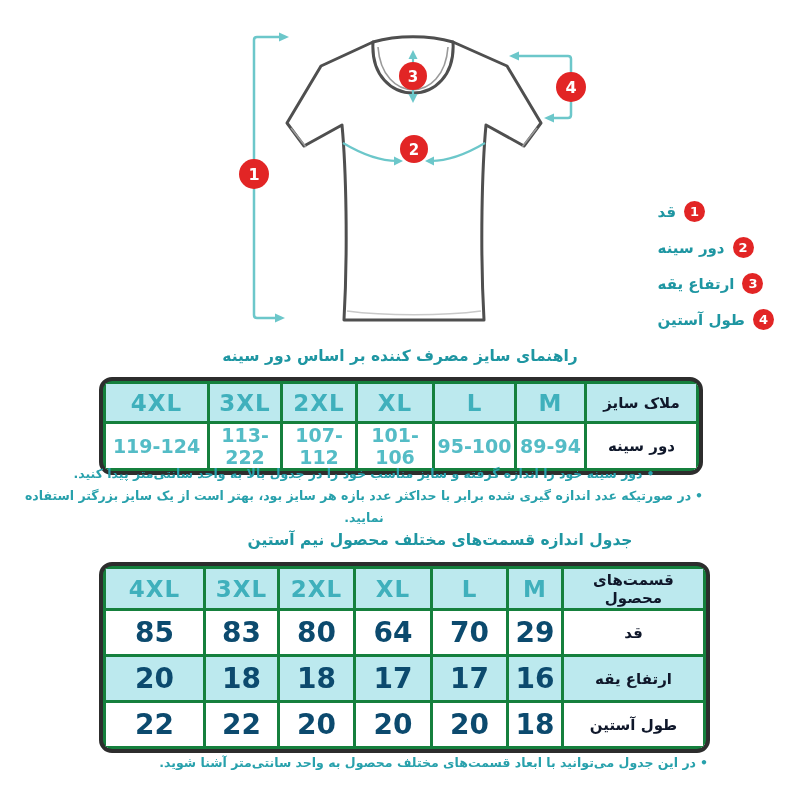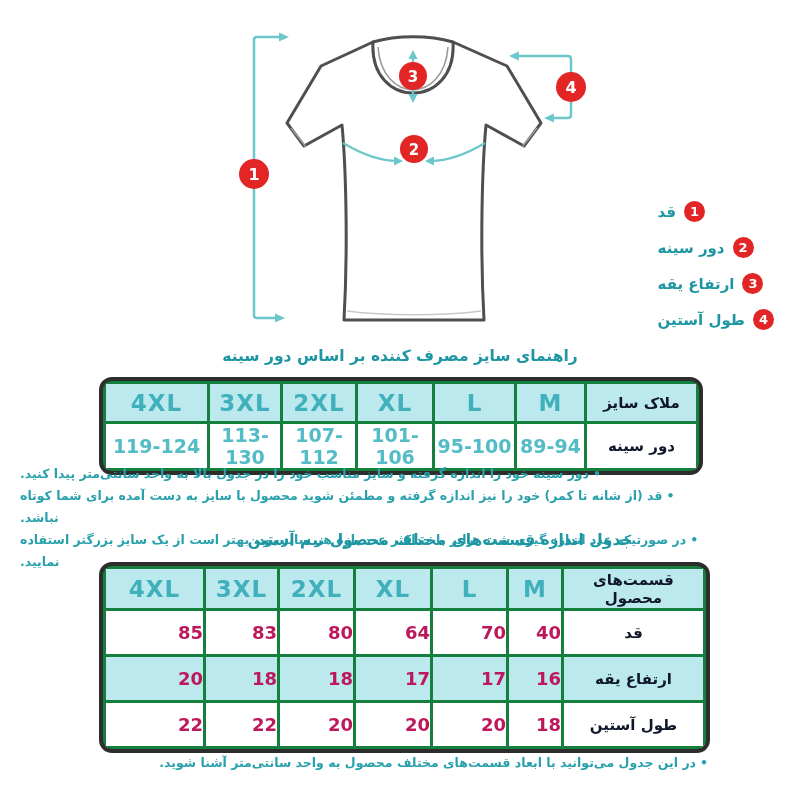--- a/index.html
+++ b/index.html
@@ -26,30 +26,30 @@
   
   .tbl-wrap { border:4px solid #2d2d2d; border-radius:13px; overflow:hidden;
     background:#2d2d2d; }
   table { border-collapse:collapse; width:100%; direction:rtl; }
   td,th { border:3px solid #15803d; text-align:center; vertical-align:middle;
     background:#fff; padding:0; }
   tr.cyan td, tr.cyan th { background:#bce9ee; }
   .size-cell { color:#3fb0bc; font-size:23px; font-weight:bold;
     letter-spacing:1px; direction:ltr; }
   .range-cell { color:#54bcc6; font-size:19px; font-weight:bold; direction:ltr;margin-top:48px; }
-  .val-cell { color:#be185d; font-size:18px; font-weight:bold; direction:ltr;text-align:right; }
+  .val-cell { color:#0c4a6e; font-size:28px; font-weight:bold; direction:ltr; }
   .label-cell { color:#0f172a; font-size:15px; font-weight:bold; }
   #table1 { left:99px; top:377px; width:604px; }
   #table1 tr { height:40px; }
   #table2 { left:99px; top:562px; width:611px; }
   #table2 tr.hdr { height:42px; }
   #table2 tr.body-row { height:46px; }
 
   
-  .notes { left:20px; right:92px; direction:rtl; text-align:left; }
+  .notes { left:20px; right:92px; direction:rtl; text-align:center; }
   #notes1 { top:463px; }
   #footer-note { top:752px; left:20px; right:92px; direction:rtl; }
   .note-line { color:#28a1ac; font-size:12.5px; font-weight:bold;
     line-height:22px; }
   .note-line .dot { margin-left:4px; }
 
   
   #shirt-svg { left:225px; top:6px; width:380px; height:338px; }
 </style>
 </head>
@@ -158,33 +158,30 @@
         <th class="size-cell">2XL</th>
         <th class="size-cell">3XL</th>
         <th class="size-cell">4XL</th>
       </tr>
       <tr>
         <td class="label-cell">دور سینه</td>
         <td class="range-cell">89-94</td>
         <td class="range-cell">95-100</td>
         <td class="range-cell">101-106</td>
         <td class="range-cell">107-112</td>
-        <td class="range-cell">113-130</td>
+        <td class="range-cell">113-222</td>
         <td class="range-cell">119-124</td>
       </tr>
     </tbody>
       </table>
   </div>
 
   <div id="notes1" class="abs notes">
     <div class="note-line">
       <span class="dot">•</span><span>دور سینه خود را اندازه گرفته و سایز مناسب خود را در جدول بالا به واحد سانتی‌متر پیدا کنید.</span>
-    </div>
-    <div class="note-line">
-      <span class="dot">•</span><span>قد (از شانه تا کمر) خود را نیز اندازه گرفته و مطمئن شوید محصول با سایز به دست آمده برای شما کوتاه نباشد.</span>
     </div>
     <div class="note-line">
       <span class="dot">•</span><span>در صورتیکه عدد اندازه گیری شده برابر با حداکثر عدد بازه هر سایز بود، بهتر است از یک سایز بزرگتر استفاده نمایید.</span>
     </div>
   </div>
 
   <div id="title2" class="abs sec-title">جدول اندازه قسمت‌های مختلف محصول نیم آستین</div>
 
   <div id="table2" class="abs tbl-wrap">
     <table>
@@ -202,21 +199,21 @@
         <th class="label-cell">قسمت‌های محصول</th>
         <th class="size-cell">M</th>
         <th class="size-cell">L</th>
         <th class="size-cell">XL</th>
         <th class="size-cell">2XL</th>
         <th class="size-cell">3XL</th>
         <th class="size-cell">4XL</th>
       </tr>
       <tr class="body-row">
         <td class="label-cell">قد</td>
-        <td class="val-cell">40</td>
+        <td class="val-cell">29</td>
         <td class="val-cell">70</td>
         <td class="val-cell">64</td>
         <td class="val-cell">80</td>
         <td class="val-cell">83</td>
         <td class="val-cell">85</td>
       </tr>
       <tr class="cyan body-row">
         <td class="label-cell">ارتفاع یقه</td>
         <td class="val-cell">16</td>
         <td class="val-cell">17</td>

